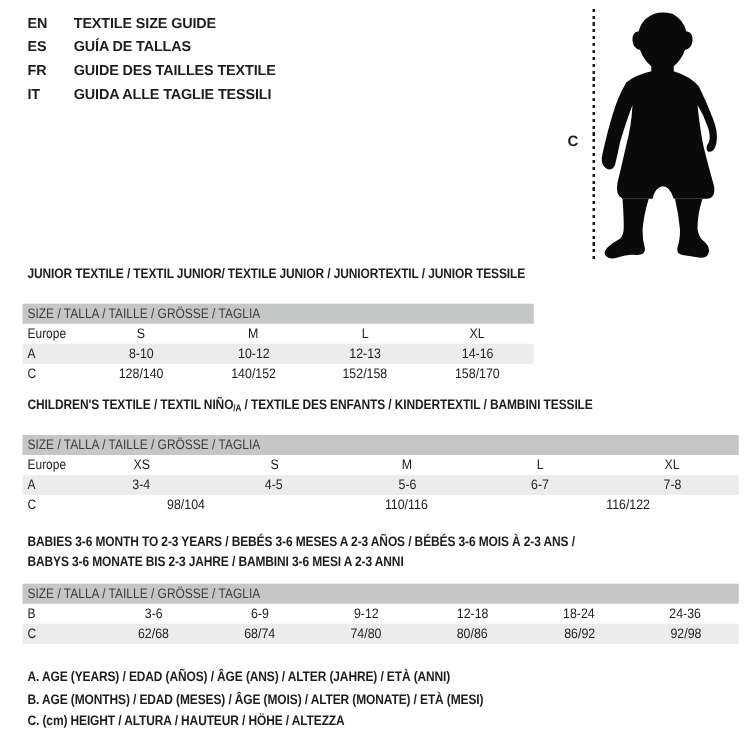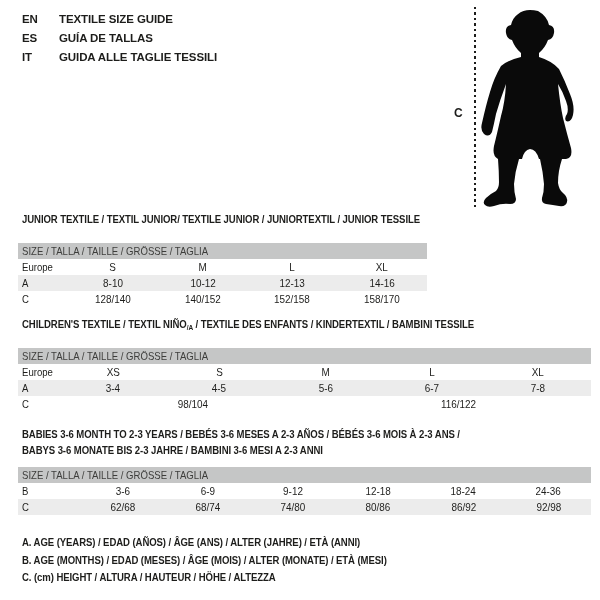--- a/index.html
+++ b/index.html
@@ -55,20 +55,24 @@
 <div class="page">
 
   <div class="lang-list">
     <div class="lang-row">
       <span class="lang-code">EN</span>
       <span class="lang-label">TEXTILE SIZE GUIDE</span>
     </div>
     <div class="lang-row">
       <span class="lang-code">ES</span>
       <span class="lang-label">GUÍA DE TALLAS</span>
+    </div>
+    <div class="lang-row">
+      <span class="lang-code">FR</span>
+      <span class="lang-label">GUIDE DES TAILLES TEXTILE</span>
     </div>
     <div class="lang-row">
       <span class="lang-code">IT</span>
       <span class="lang-label">GUIDA ALLE TAGLIE TESSILI</span>
     </div>
   </div>
 
   <div class="ref-line"></div>
   <div class="figure-label">C</div>
   <svg class="baby" width="115" height="206" viewBox="0 0 115 206">
@@ -140,20 +144,21 @@
           <span class="tcell label"><span class="cond">A</span></span>
           <span class="tcell val"><span class="cond-c">3-4</span></span>
           <span class="tcell val"><span class="cond-c">4-5</span></span>
           <span class="tcell val"><span class="cond-c">5-6</span></span>
           <span class="tcell val"><span class="cond-c">6-7</span></span>
           <span class="tcell val"><span class="cond-c">7-8</span></span>
         </div>
         <div class="trow">
           <span class="tcell label"><span class="cond">C</span></span>
           <span class="tcell val"><span class="cond-c">98/104</span></span>
+          <span class="tcell val"><span class="cond-c">110/116</span></span>
           <span class="tcell val"><span class="cond-c">116/122</span></span>
         </div>
       </div>
   </div>
 
   <div class="section-title" style="top:426px;line-height:16px;">
     <span class="cond">BABIES 3-6 MONTH TO 2-3 YEARS / BEBÉS 3-6 MESES A 2-3 AÑOS / BÉBÉS 3-6 MOIS À 2-3 ANS /</span><br>
     <span class="cond">BABYS 3-6 MONATE BIS 2-3 JAHRE / BAMBINI 3-6 MESI A 2-3 ANNI</span>
   </div>
   <div class="stable t3" style="top:467px;width:573px;">

